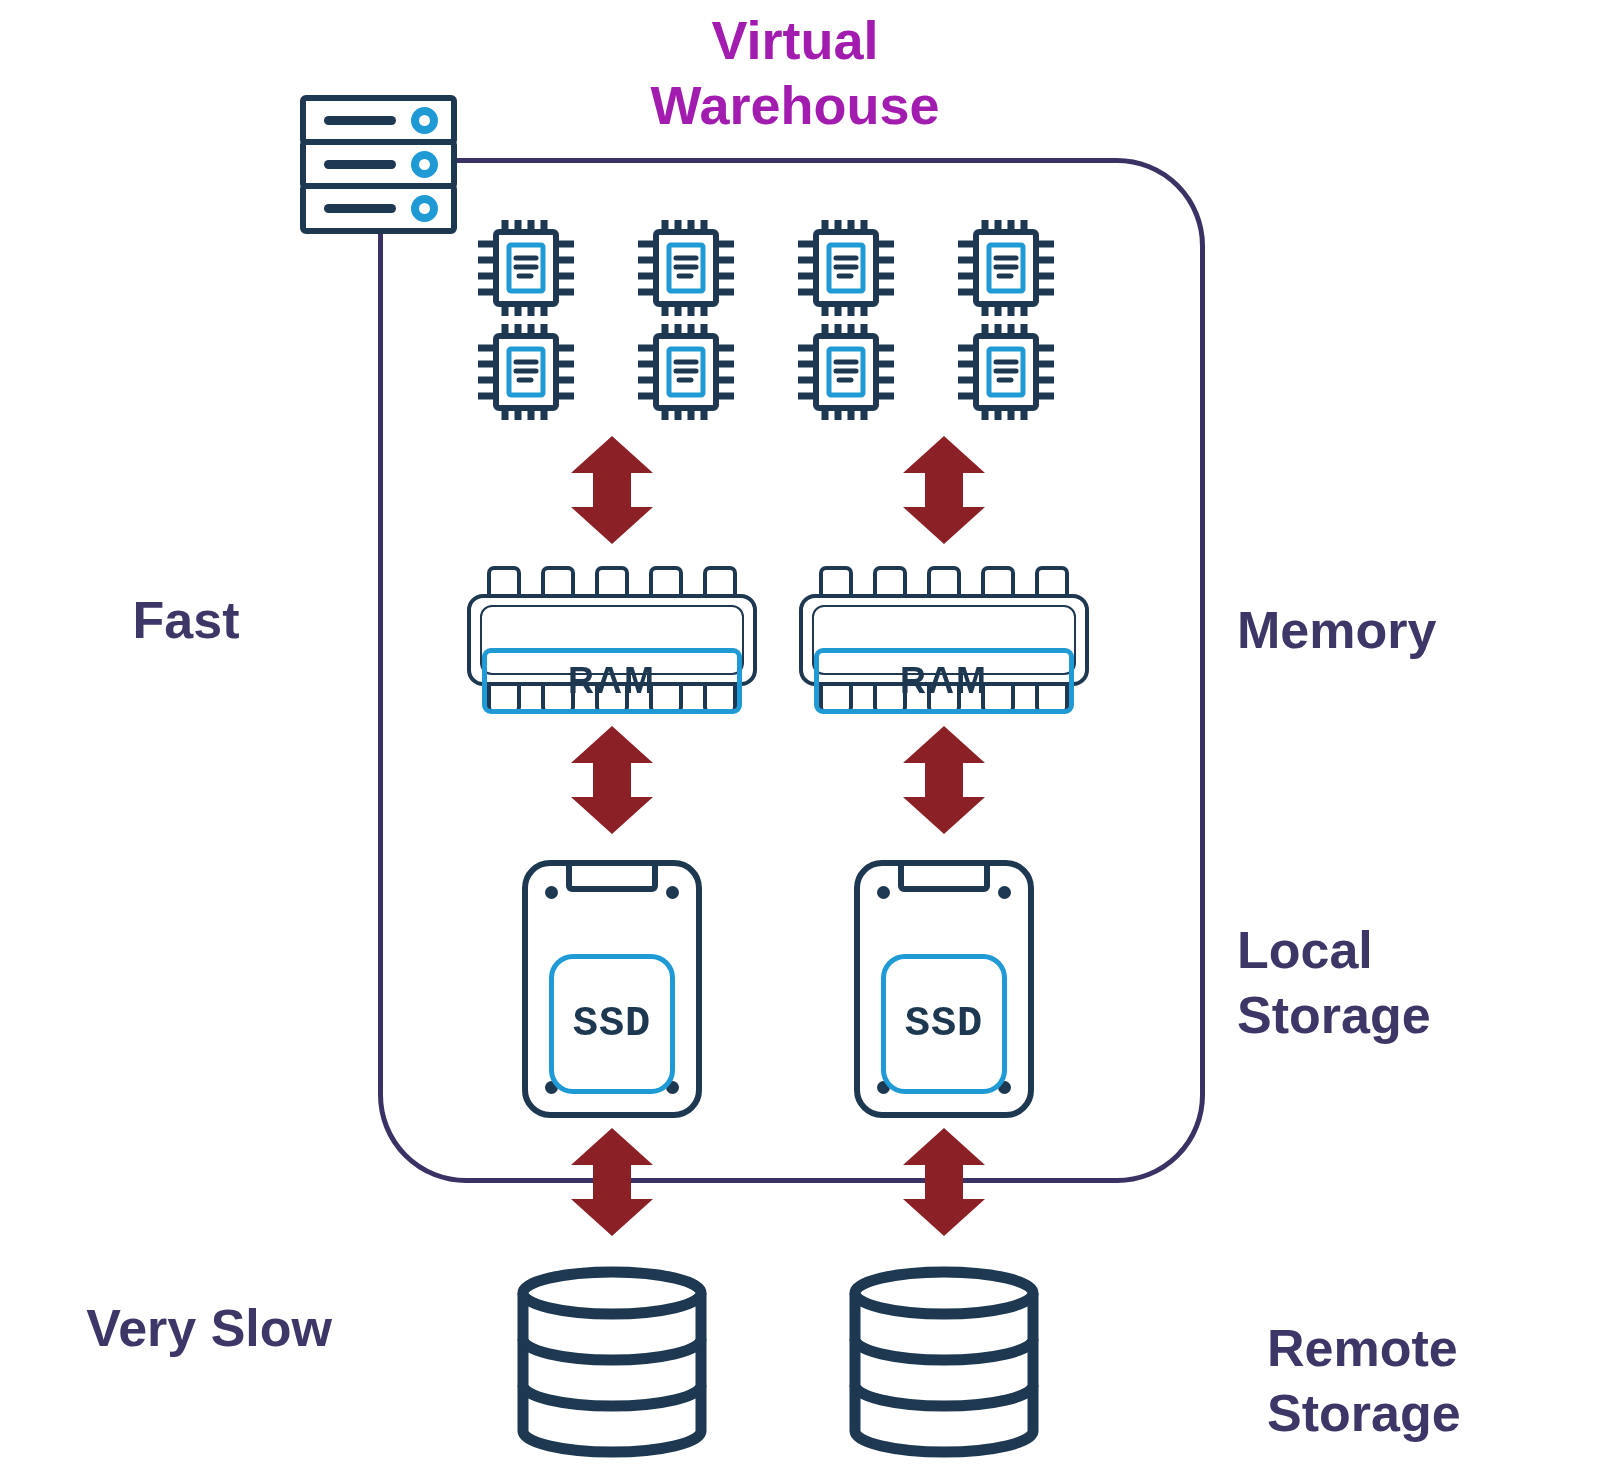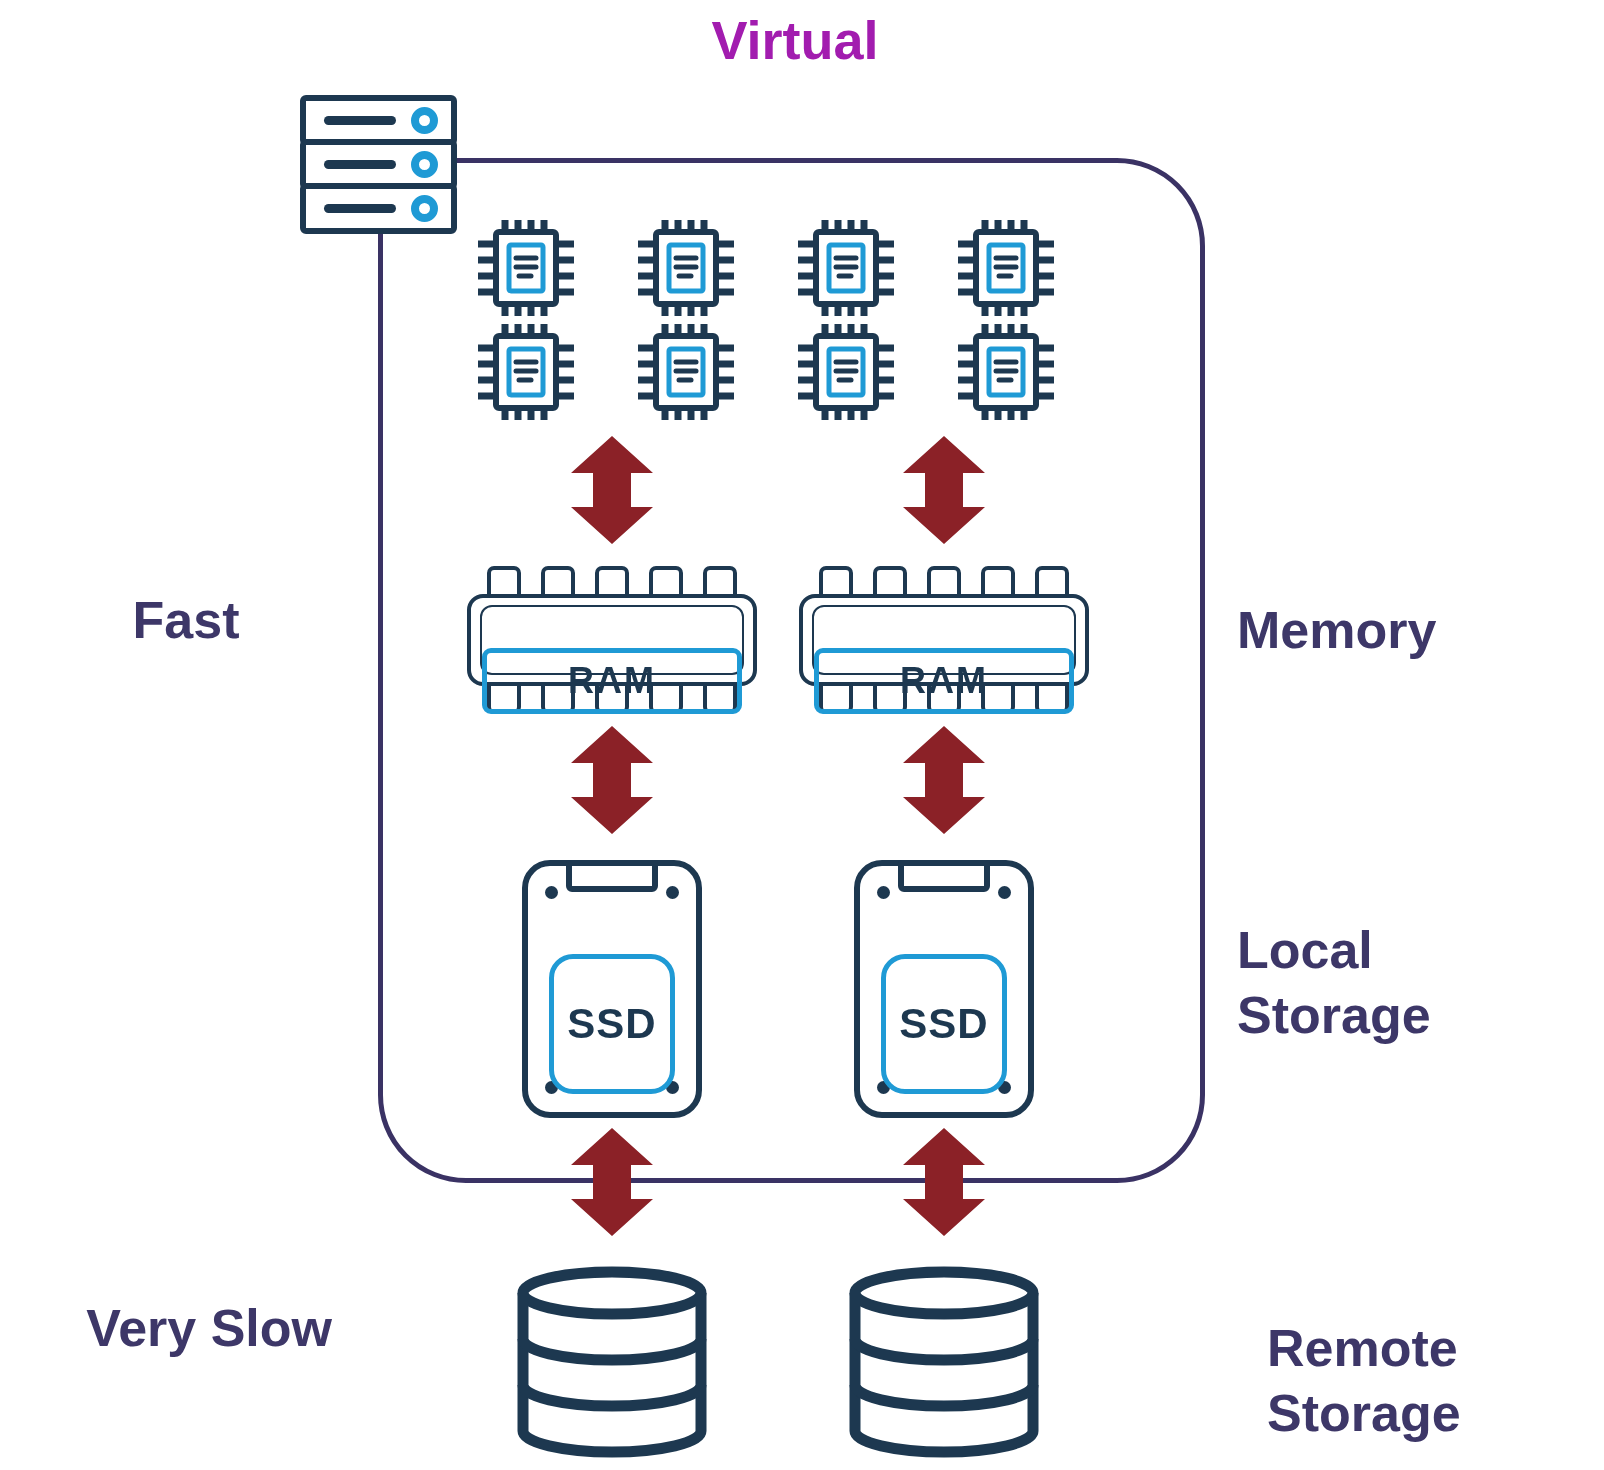--- a/index.html
+++ b/index.html
@@ -131,21 +131,21 @@
   .screw.tl { left: 17px; top: 20px; }
   .screw.tr { right: 17px; top: 20px; }
   .screw.bl { left: 17px; bottom: 18px; }
   .screw.br { right: 17px; bottom: 18px; }
   .ssd-chip {
     position: absolute; left: 50%; transform: translateX(-50%);
     top: 88px; width: 126px; height: 140px;
     border: 5px solid #1f9ad5; border-radius: 24px;
     box-sizing: border-box;
     display: flex; align-items: center; justify-content: center;
-    color: #1d3850; font-size: 42px; font-weight: bold; letter-spacing: 1px;
+    color: #1d3850; font-size: 42px; font-weight: bold; letter-spacing: 1px; font-family: Liberation Mono, monospace;
   }
 
   
   .db { width: 200px; height: 192px; }
 </style>
 </head>
 <body>
 
 <svg width="0" height="0" style="position:absolute" aria-hidden="true">
   <defs>
@@ -191,20 +191,21 @@
     </symbol>
   </defs>
 </svg>
 
 <div class="stage">
 
   <div class="abs vw-box"></div>
 
   <div class="abs title">
     <div>Virtual</div>
+    <div>Warehouse</div>
   </div>
 
   <div class="abs server">
     <div class="server-unit">
       <span class="server-bar"></span>
       <span class="server-led"></span>
     </div>
     <div class="server-unit">
       <span class="server-bar"></span>
       <span class="server-led"></span>

